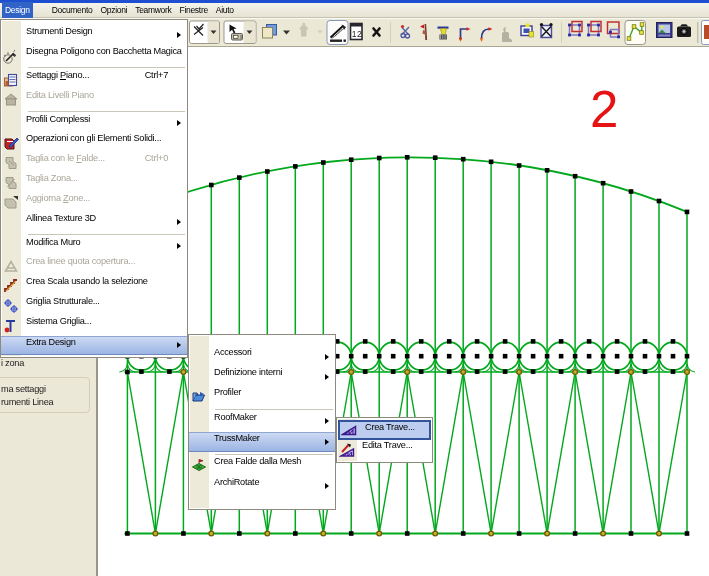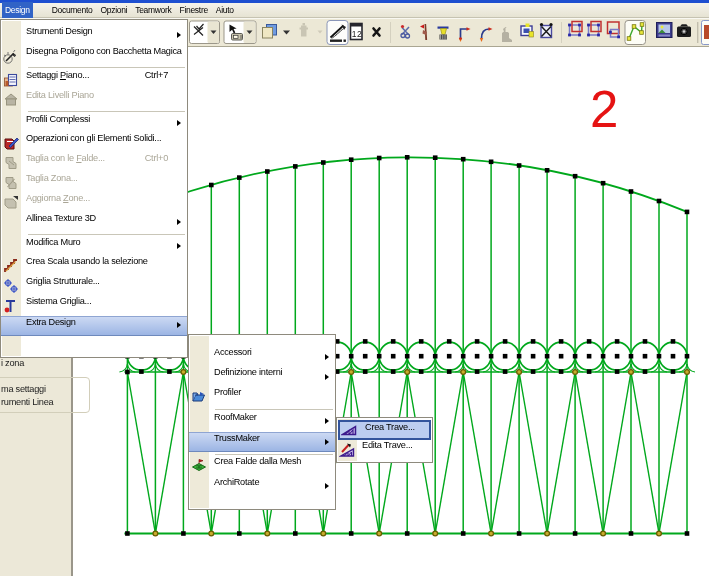--- a/index.html
+++ b/index.html
@@ -4,21 +4,21 @@
   body{width:709px;height:576px;position:relative;overflow:hidden;background:#fff;
        font-family:"Liberation Sans",sans-serif;-webkit-font-smoothing:antialiased}
   .abs{position:absolute}
   #menubar{left:0;top:0;width:709px;height:18px;background:linear-gradient(#f5f3eb,#e6e3d3);
            border-top:3px solid #1e4fd0;border-bottom:1px solid #c6c3b2;font-size:8.5px;letter-spacing:-0.3px;color:#000;
            display:flex;align-items:flex-start;padding-left:2px;box-sizing:border-box}
   #menubar span{padding:0 4px;line-height:15px;height:15px;display:inline-block}
   #menubar span:nth-child(2){margin-left:15px}
   #menubar .sel{background:#3163c6;color:#fff;padding:0 3px;margin-top:-1px;height:16px;line-height:16px}
   #toolbar{left:0;top:18px;width:709px;height:29px}
-  #lpanel{left:0;top:357px;width:73px;height:219px;background:#ece8d8;font-size:9.2px;color:#222;letter-spacing:-0.25px}
+  #lpanel{left:0;top:357px;width:98px;height:219px;background:#ece8d8;font-size:9.2px;color:#222;letter-spacing:-0.25px}
   #lpanel .dv{position:absolute;right:0;top:0;width:1.6px;height:219px;background:#9a968a}
   .menu{background:#fff;border:1px solid #8e8a7d;box-sizing:border-box;font-size:9.2px;letter-spacing:-0.25px;color:#000}
   .menu .gut{position:absolute;left:1px;top:1px;bottom:1px;width:19px;background:#eeead9}
   .mi{position:relative;display:flex;align-items:flex-start;padding-left:25px;padding-right:4px;
       box-sizing:border-box;white-space:nowrap}
   .mi .sc{margin-left:auto;margin-right:15px}
   .mi .ar{position:absolute;right:6px;top:50%;margin-top:-3.5px;width:0;height:0;
           border-left:4px solid #000;border-top:3.5px solid transparent;border-bottom:3.5px solid transparent}
   .mi.dis{color:#aaa697}
   .sep{height:1px;background:#c9c6b8;margin:1.6px 2px 1.6px 27px}
@@ -486,20 +486,26 @@
     </div>
 <div class="mi">
       <span class="lb">Allinea Texture 3D</span>
       <span class="ar"></span>
     </div>
 <div class="sep"></div>
 <div class="mi">
       <span class="lb">Modifica Muro</span>
       <span class="ar"></span>
     </div>
+<div class="mi dis">
+      <span class="ico"><svg width="16" height="16" viewBox="0 0 16 16">
+          <path d="M2.5 13 L8 3.5 L13.5 13 Z M4.5 10 h7" fill="none" stroke="#b4b09e" stroke-width="1.5"></path>
+        </svg></span>
+      <span class="lb">Crea linee quota copertura...</span>
+    </div>
 <div class="mi">
       <span class="ico"><svg width="16" height="16" viewBox="0 0 16 16">
           <path d="M2 14 l0 -3 l3 0 l0 -3 l3 0 l0 -3 l3 0 l0 -3 l3 0" fill="none" stroke="#8a2a1a" stroke-width="1.8"></path>
           <path d="M3 13 l9.5 -9.5" stroke="#d89a3c" stroke-width="1.3"></path>
         </svg></span>
       <span class="lb">Crea Scala usando la selezione</span>
     </div>
 <div class="mi">
       <span class="ico"><svg width="16" height="16" viewBox="0 0 16 16">
           <g stroke="#3c55c8" fill="none" stroke-width="1.1">

